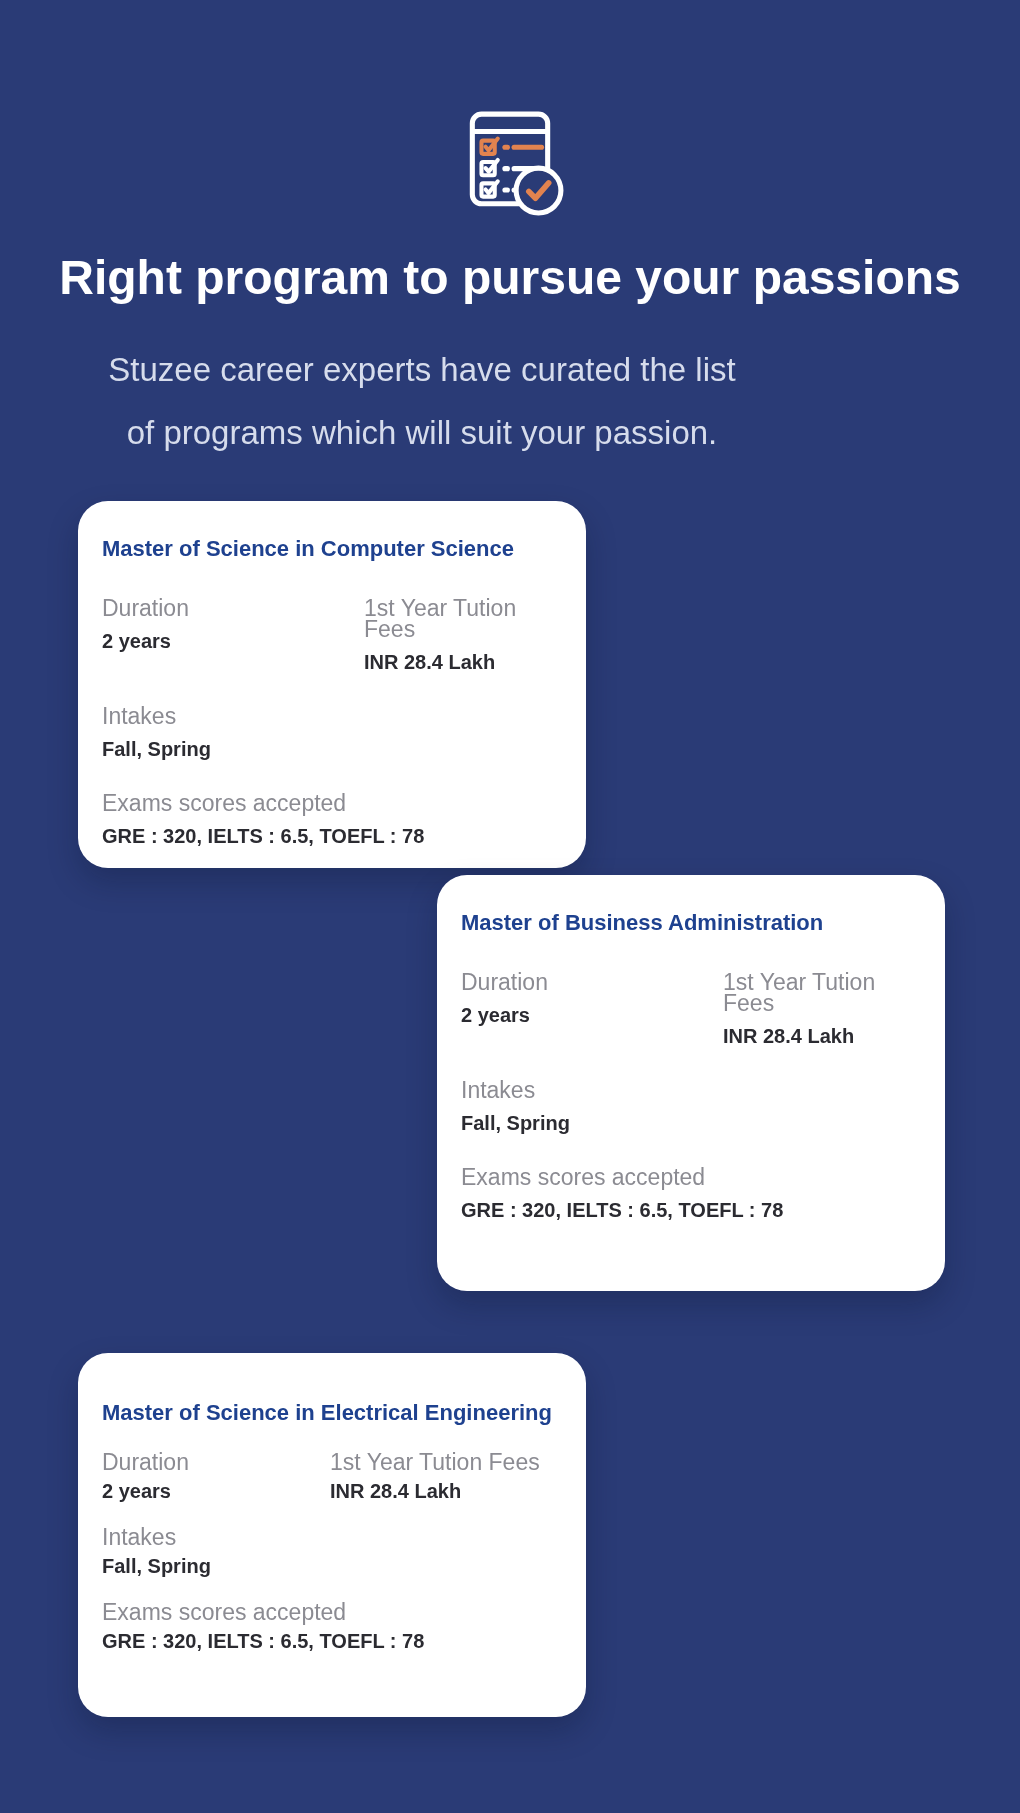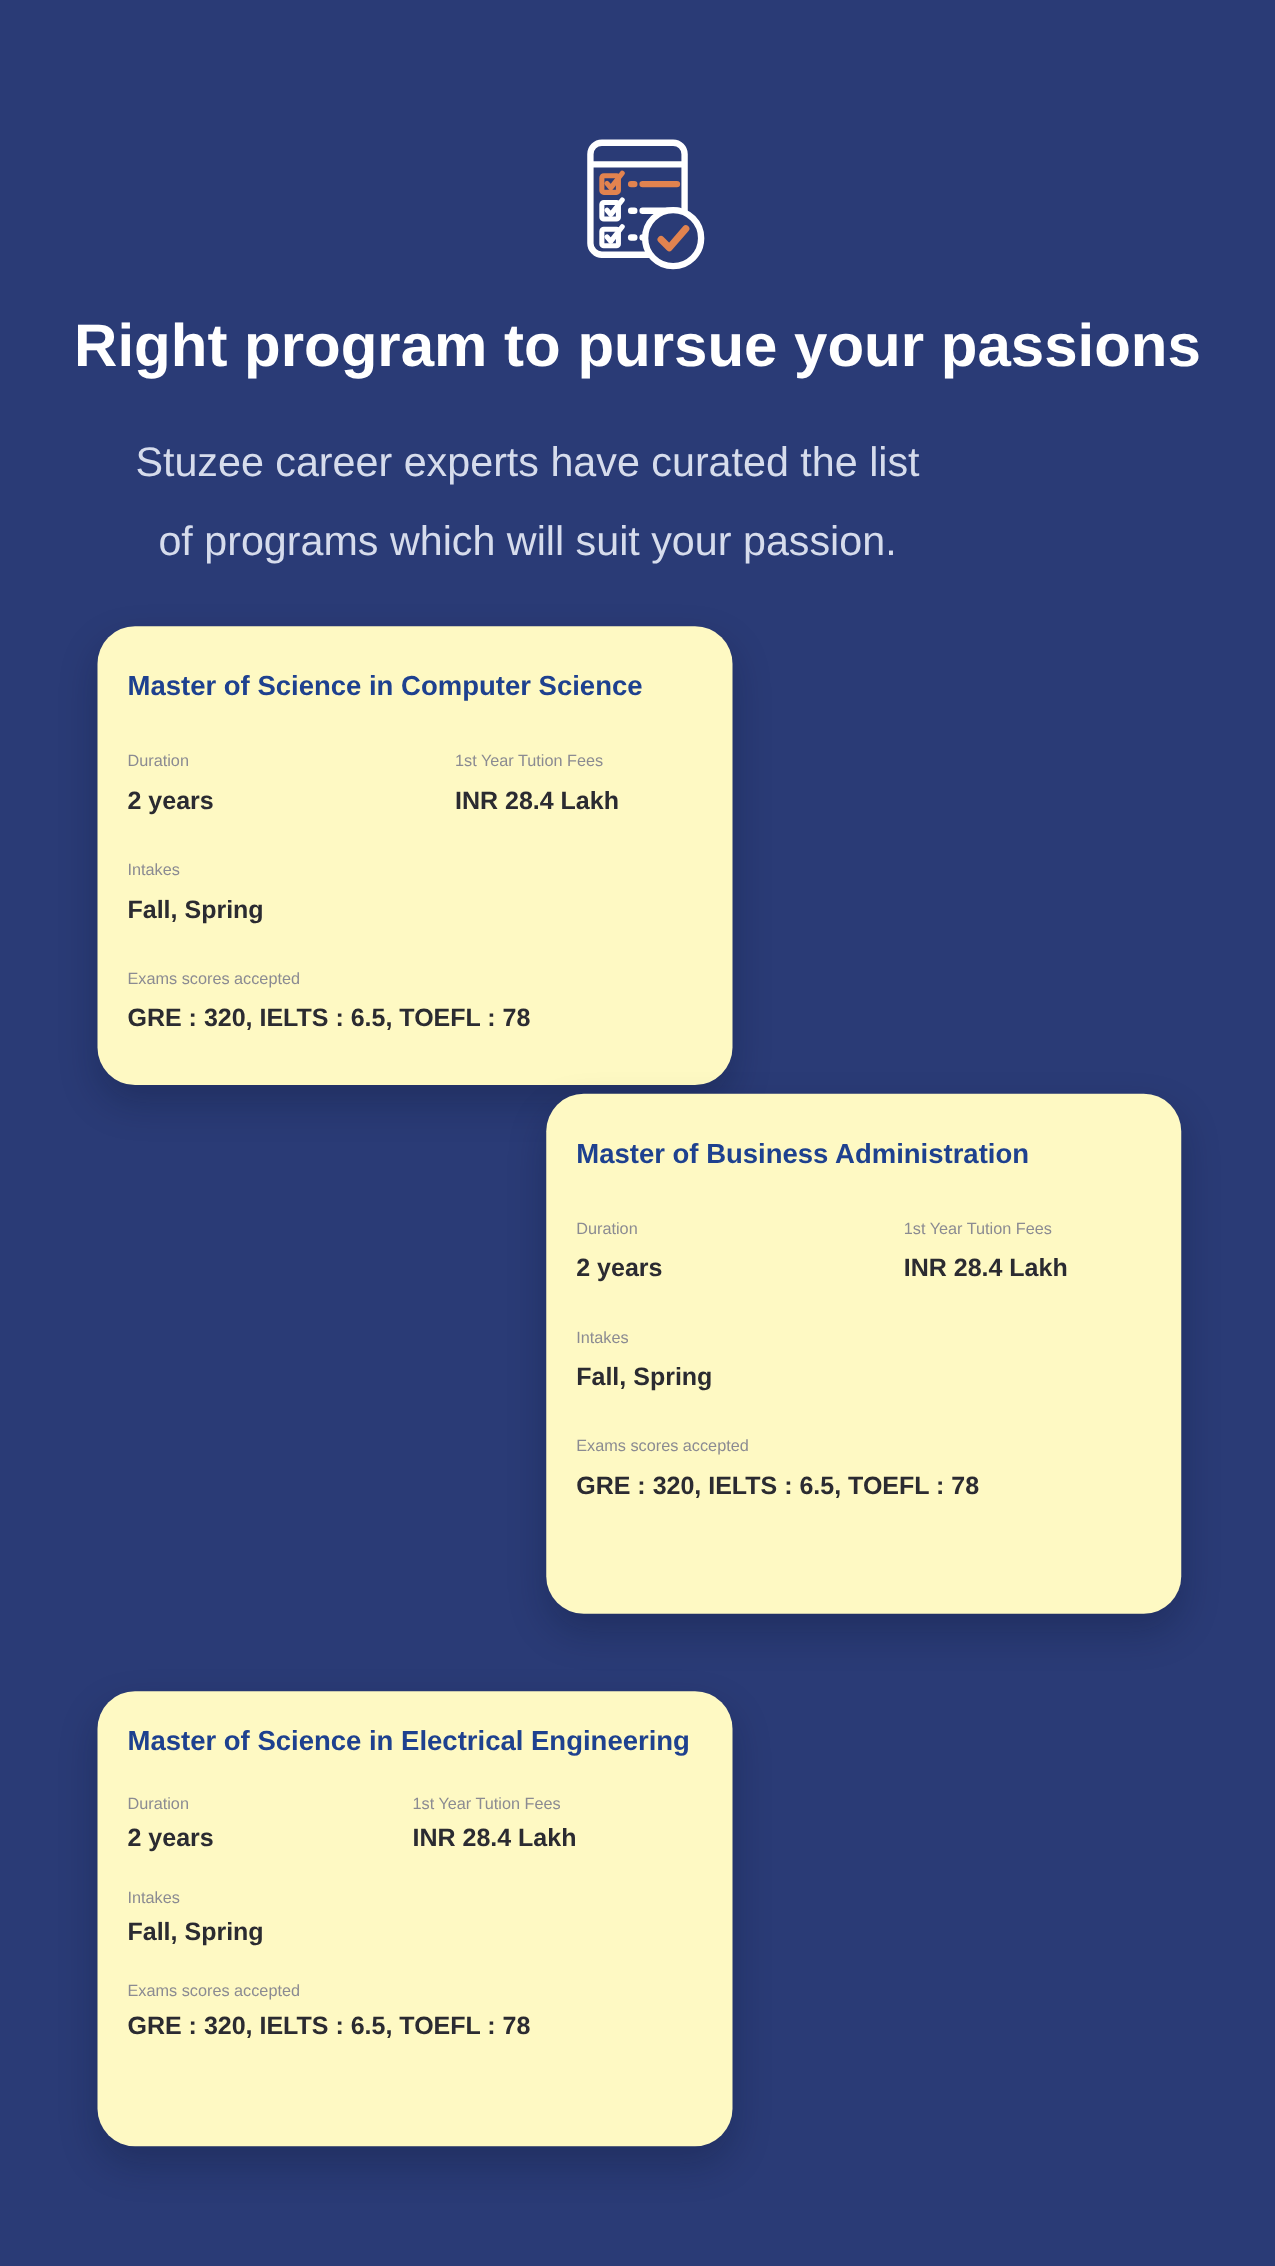--- a/index.html
+++ b/index.html
@@ -42,29 +42,29 @@
     color: #d6dcec;
     font-size: 33px;
     font-weight: 400;
     line-height: 63px;
   }
 
   
   .card {
     position: absolute;
     width: 508px;
-    background: #fef9c3;
+    background: #ffffff;
     border-radius: 30px;
     box-sizing: border-box;
     padding: 32px 26px 24px 24px;
     box-shadow: 0 14px 30px rgba(8, 14, 40, 0.25);
   }
   .card-1 { left: 78px;  top: 501px;  height: 367px; }
   .card-2 { left: 437px; top: 875px;  height: 416px; }
-  .card-3 { left: 78px;  top: 1353px; height: 364px; padding-top: 24px; }
+  .card-3 { left: 78px;  top: 1353px; height: 364px; padding-top: 44px; }
 
   .card-title {
     color: #1e418f;
     font-size: 22px;
     font-weight: 700;
     line-height: 31px;
     margin: 0 0 34px 0;
   }
   .card-3 .card-title { margin-bottom: 24px; }
 
@@ -72,21 +72,21 @@
     display: grid;
     grid-template-columns: 262px 1fr;
   }
   .card-3 .field-row { grid-template-columns: 228px 1fr; }
 
   .field { margin-bottom: 32px; }
   .card-3 .field { margin-bottom: 24px; }
 
   .field-label {
     color: #8b8b92;
-    font-size: 13px;
+    font-size: 23px;
     font-weight: 400;
     line-height: 21px;
     margin-bottom: 10px;
   }
   .card-3 .field-label { margin-bottom: 6px; }
 
   .field-value {
     color: #2b2b31;
     font-size: 20px;
     font-weight: 700;

